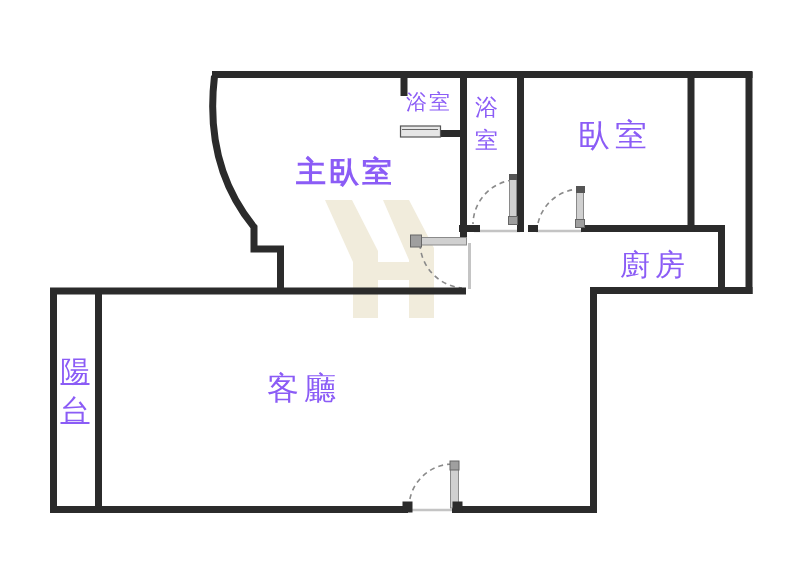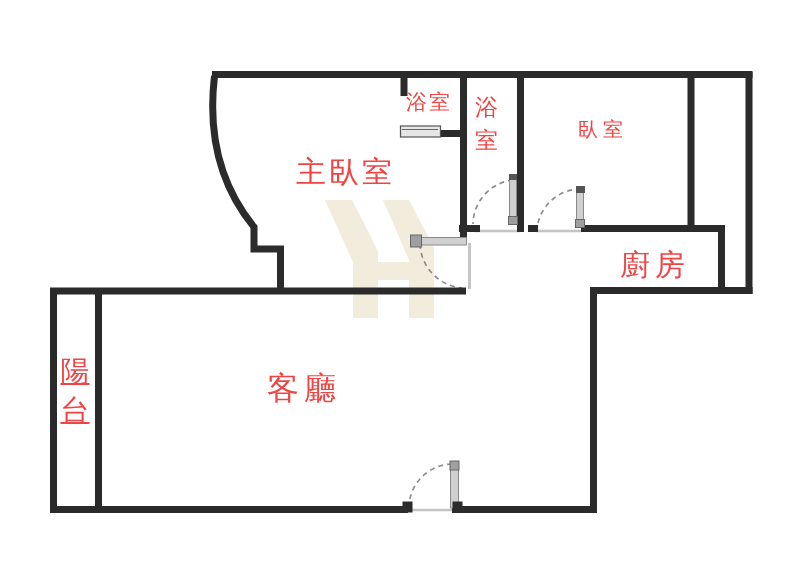--- a/index.html
+++ b/index.html
@@ -6,21 +6,21 @@
   #stage{
     position:relative;
     width:800px;height:568px;
     background:#ffffff;
     overflow:hidden;
     font-family:"Liberation Serif","DejaVu Serif",serif;
   }
   #plan-svg{position:absolute;left:0;top:0;}
   .room-label{
     position:absolute;
-    color:#ef4444;
+    color:#8b5cf6;
     font-family:"Liberation Serif","DejaVu Serif",serif;
     white-space:nowrap;
     line-height:1.1;
   }
   .room-label.vertical{
     white-space:normal;
     word-break:break-all;
     text-align:center;
   }
 </style>
@@ -91,27 +91,27 @@
       <rect x="416.5" y="237.5" width="50" height="7.5" fill="#d0d0d0" stroke="#8a8a8a" stroke-width="1"></rect>
       <rect x="410.5" y="235" width="11" height="12" fill="#9f9f9f" stroke="#666666" stroke-width="1"></rect>
 
       <rect x="450.5" y="462" width="8" height="46" fill="#d0d0d0" stroke="#8a8a8a" stroke-width="1"></rect>
       <rect x="450" y="461" width="9" height="9" fill="#9f9f9f" stroke="#666666" stroke-width="1"></rect>
       <rect x="402.5" y="501.5" width="10" height="11" fill="#2b2b2b"></rect>
       <rect x="452.5" y="501.5" width="10" height="11" fill="#2b2b2b"></rect>
     </g>
   </svg>
 
-  <div class="room-label" style="left:296px;top:155px;font-size:30px;letter-spacing:3px;">主臥室</div>
+  <div class="room-label" style="left:296px;top:155px;font-size:30px;letter-spacing:3px;font-weight:bold;">主臥室</div>
 
   <div class="room-label" style="left:406px;top:91px;font-size:21px;letter-spacing:2px;">浴室</div>
 
   <div class="room-label vertical" style="left:473px;top:91px;font-size:23px;width:27px;line-height:1.45;">浴室</div>
 
-  <div class="room-label" style="left:578px;top:118px;font-size:20px;letter-spacing:5px;">臥室</div>
+  <div class="room-label" style="left:578px;top:118px;font-size:32px;letter-spacing:5px;">臥室</div>
 
 
   <div class="room-label" style="left:620px;top:248px;font-size:30px;letter-spacing:5px;">廚房</div>
 
   <div class="room-label" style="left:267px;top:371px;font-size:32px;letter-spacing:5px;">客廳</div>
 
   <div class="room-label vertical" style="left:59px;top:352px;font-size:29px;width:32px;line-height:1.33;text-decoration:underline;">陽台</div>
 
 </div>
 

